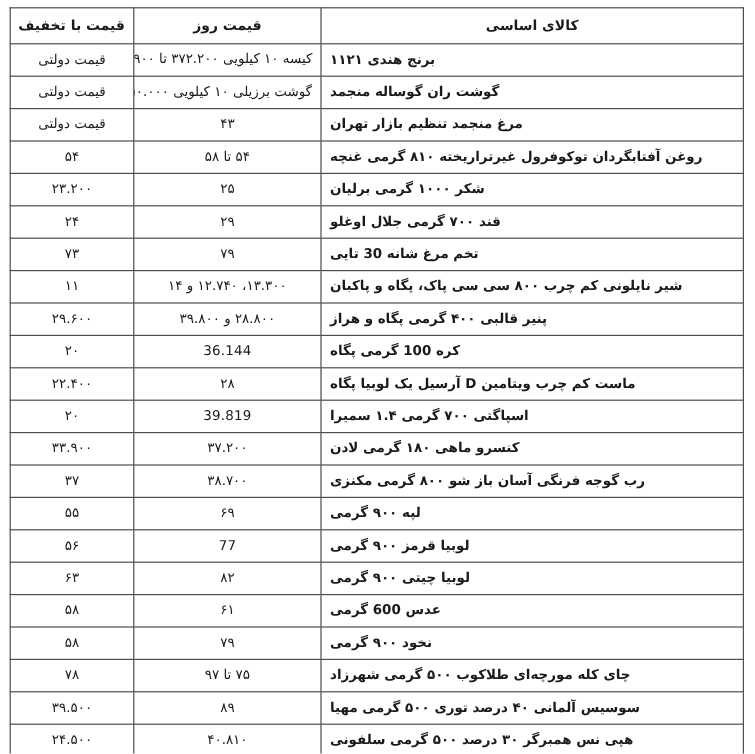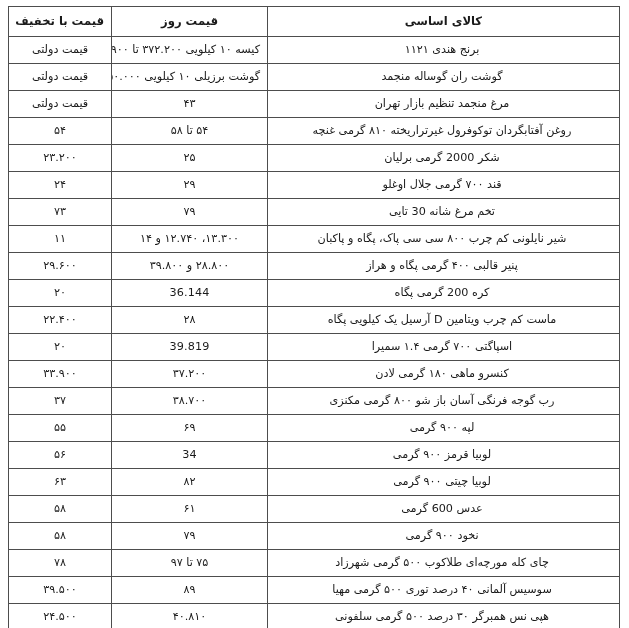--- a/index.html
+++ b/index.html
@@ -43,22 +43,23 @@
     overflow: hidden;
   }
   table.price-table thead th {
     font-weight: bold;
     text-align: center;
     height: 29px;
     font-size: 11.6px;
     letter-spacing: 0.1px;
   }
   table.price-table tbody td.goods-cell {
-    text-align: center;
+    text-align: left;
     padding-right: 10px;
+    font-weight: bold;
   }
   table.price-table tbody td.day-cell,
   table.price-table tbody td.disc-cell {
     text-align: center;
     letter-spacing: 0.15px;
   }
   table.price-table tbody tr:nth-child(odd) td {
     background: #ffffff;
   }
   table.price-table tbody tr:nth-child(even) td {
@@ -97,21 +98,21 @@
           <td class="goods-cell">مرغ منجمد تنظیم بازار تهران</td>
           <td class="day-cell">۴۳</td>
           <td class="disc-cell">قیمت دولتی</td>
         </tr>
         <tr>
           <td class="goods-cell">روغن آفتابگردان توکوفرول غیرتراریخته ۸۱۰ گرمی غنچه</td>
           <td class="day-cell">۵۴ تا ۵۸</td>
           <td class="disc-cell">۵۴</td>
         </tr>
         <tr>
-          <td class="goods-cell">شکر 2000 گرمی برلیان</td>
+          <td class="goods-cell">شکر ۱۰۰۰ گرمی برلیان</td>
           <td class="day-cell">۲۵</td>
           <td class="disc-cell">۲۳.۲۰۰</td>
         </tr>
         <tr>
           <td class="goods-cell">قند ۷۰۰ گرمی جلال اوغلو</td>
           <td class="day-cell">۲۹</td>
           <td class="disc-cell">۲۴</td>
         </tr>
         <tr>
           <td class="goods-cell">تخم مرغ شانه 30 تایی</td>
@@ -122,26 +123,26 @@
           <td class="goods-cell">شیر نایلونی کم چرب ۸۰۰ سی سی پاک، پگاه و پاکبان</td>
           <td class="day-cell">۱۳.۳۰۰، ۱۲.۷۴۰ و ۱۴</td>
           <td class="disc-cell">۱۱</td>
         </tr>
         <tr>
           <td class="goods-cell">پنیر قالبی ۴۰۰ گرمی پگاه و هراز</td>
           <td class="day-cell">۲۸.۸۰۰ و ۳۹.۸۰۰</td>
           <td class="disc-cell">۲۹.۶۰۰</td>
         </tr>
         <tr>
-          <td class="goods-cell">کره 200 گرمی پگاه</td>
+          <td class="goods-cell">کره 100 گرمی پگاه</td>
           <td class="day-cell">36.144</td>
           <td class="disc-cell">۲۰</td>
         </tr>
         <tr>
-          <td class="goods-cell">ماست کم چرب ویتامین D آرسیل یک کیلویی پگاه</td>
+          <td class="goods-cell">ماست کم چرب ویتامین D آرسیل یک لوبیا پگاه</td>
           <td class="day-cell">۲۸</td>
           <td class="disc-cell">۲۲.۴۰۰</td>
         </tr>
         <tr>
           <td class="goods-cell">اسپاگتی ۷۰۰ گرمی ۱.۴ سمیرا</td>
           <td class="day-cell">39.819</td>
           <td class="disc-cell">۲۰</td>
         </tr>
         <tr>
           <td class="goods-cell">کنسرو ماهی ۱۸۰ گرمی لادن</td>
@@ -153,21 +154,21 @@
           <td class="day-cell">۳۸.۷۰۰</td>
           <td class="disc-cell">۳۷</td>
         </tr>
         <tr>
           <td class="goods-cell">لپه ۹۰۰ گرمی</td>
           <td class="day-cell">۶۹</td>
           <td class="disc-cell">۵۵</td>
         </tr>
         <tr>
           <td class="goods-cell">لوبیا قرمز ۹۰۰ گرمی</td>
-          <td class="day-cell">34</td>
+          <td class="day-cell">77</td>
           <td class="disc-cell">۵۶</td>
         </tr>
         <tr>
           <td class="goods-cell">لوبیا چیتی ۹۰۰ گرمی</td>
           <td class="day-cell">۸۲</td>
           <td class="disc-cell">۶۳</td>
         </tr>
         <tr>
           <td class="goods-cell">عدس 600 گرمی</td>
           <td class="day-cell">۶۱</td>

